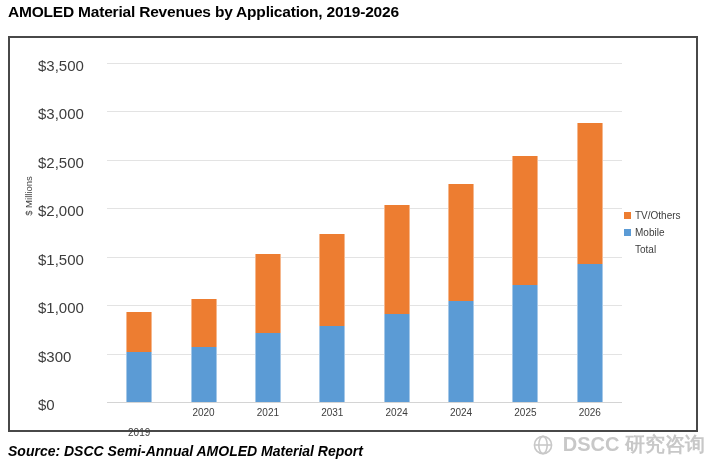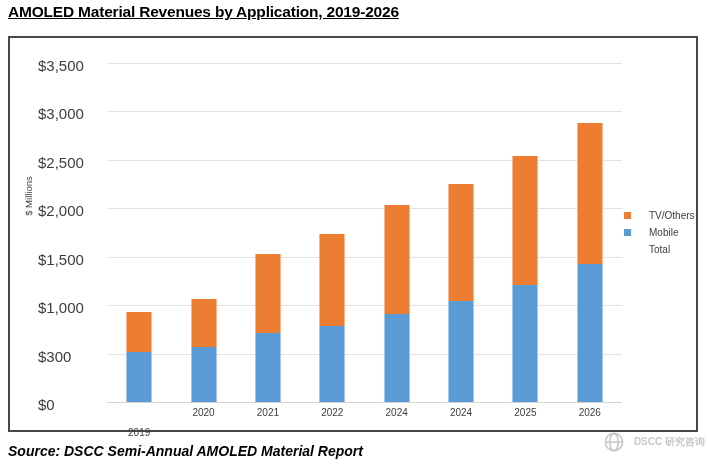--- a/index.html
+++ b/index.html
@@ -7,21 +7,20 @@
     width: 709px; height: 473px;
     background: #ffffff;
     font-family: "Liberation Sans", sans-serif;
     position: relative;
     overflow: hidden;
   }
   .chart-title {
     position: absolute; left: 8px; top: 3px;
     font-size: 15.5px; font-weight: bold; color: #000000;
     letter-spacing: -0.2px;
-    text-decoration: underline;
   }
   .chart-frame {
     position: absolute; left: 8px; top: 36px;
     width: 686px; height: 392px;
     border: 2px solid #484848;
     background: #ffffff;
   }
   .y-axis-title {
     position: absolute; left: 18px; top: 158px;
     transform: translate(-50%,-50%) rotate(-90deg);
@@ -41,30 +40,30 @@
   .bar {
     position: absolute; bottom: 0;
     display: flex; flex-direction: column-reverse;
   }
   .seg { width: 100%; box-sizing: border-box; border-left: 1px solid rgba(255,255,255,0.45); border-right: 1px solid rgba(255,255,255,0.45); }
   .legend {
     position: absolute; left: 614px; top: 172px;
     display: flex; flex-direction: column; gap: 6px;
     font-size: 10px; color: #3d3d3d;
   }
-  .legend-item { display: flex; align-items: center; gap: 18px; }
+  .legend-item { display: flex; align-items: center; gap: 4px; }
   .swatch { width: 7px; height: 7px; flex: 0 0 auto; }
   .source {
     position: absolute; left: 8px; top: 443px;
     font-size: 14px; font-weight: bold; font-style: italic; color: #000000;
   }
   .watermark {
     position: absolute; right: 4px; top: 431px;
     display: flex; align-items: center; gap: 9px;
-    color: #c8c8c8; font-size: 10px; font-weight: bold;
+    color: #c8c8c8; font-size: 20px; font-weight: bold;
     text-shadow: 1px 1px 0 #ffffff;
     white-space: nowrap;
   }
   .watermark svg { display: block; }
 </style>
 </head>
 <body>
 
 <div>
 
@@ -101,21 +100,21 @@
         <div class="xtick" style="left: 64.375px; width: 64.375px;">2020</div>
         <div class="bar" style="left: 147.938px; width: 26px;">
           <div class="seg" style="height: 69.2529px; background: rgb(91, 155, 213);"></div>
           <div class="seg" style="height: 78.4543px; background: rgb(237, 125, 49);"></div>
         </div>
         <div class="xtick" style="left: 128.75px; width: 64.375px;">2021</div>
         <div class="bar" style="left: 212.312px; width: 26px;">
           <div class="seg" style="height: 76.0329px; background: rgb(91, 155, 213);"></div>
           <div class="seg" style="height: 91.53px; background: rgb(237, 125, 49);"></div>
         </div>
-        <div class="xtick" style="left: 193.125px; width: 64.375px;">2022</div>
+        <div class="xtick" style="left: 193.125px; width: 64.375px;">2031</div>
         <div class="bar" style="left: 276.688px; width: 26px;">
           <div class="seg" style="height: 88.14px; background: rgb(91, 155, 213);"></div>
           <div class="seg" style="height: 108.964px; background: rgb(237, 125, 49);"></div>
         </div>
         <div class="xtick" style="left: 257.5px; width: 64.375px;">2024</div>
         <div class="bar" style="left: 341.062px; width: 26px;">
           <div class="seg" style="height: 101.216px; background: rgb(91, 155, 213);"></div>
           <div class="seg" style="height: 116.713px; background: rgb(237, 125, 49);"></div>
         </div>
         <div class="xtick" style="left: 321.875px; width: 64.375px;">2024</div>

